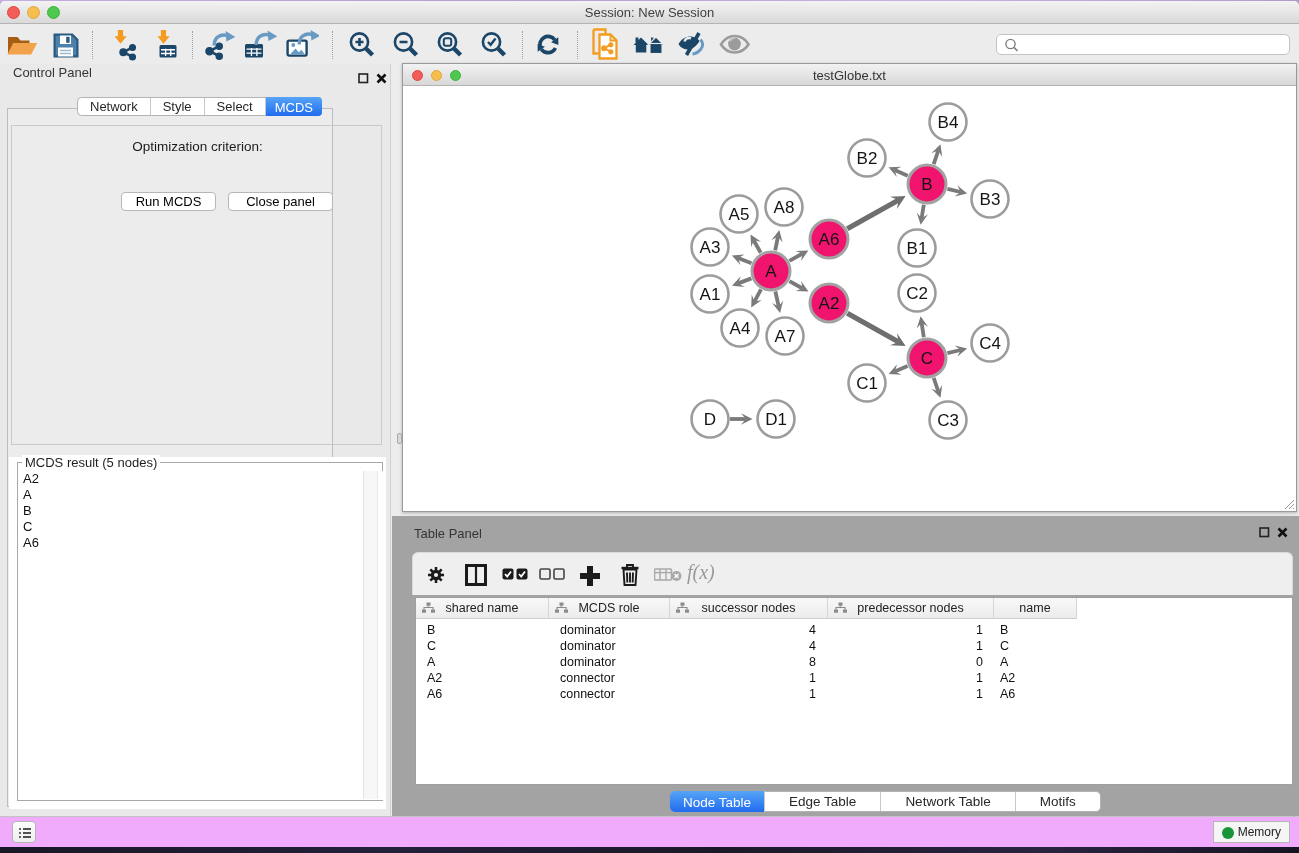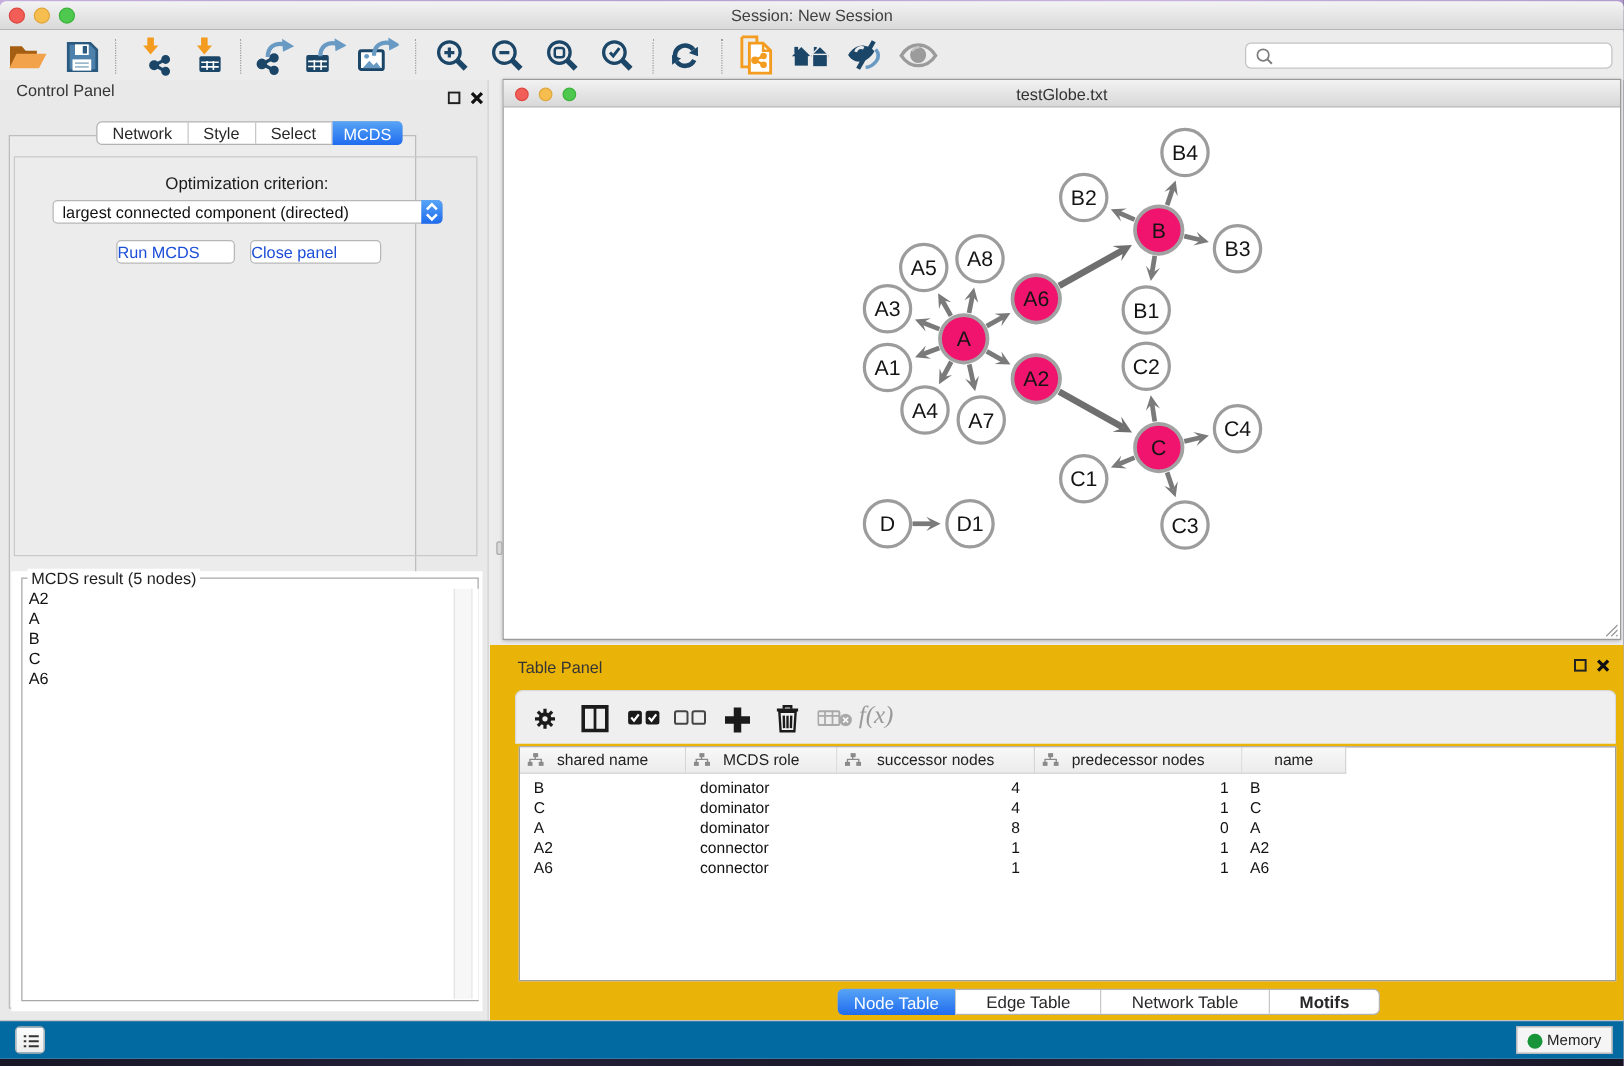--- a/index.html
+++ b/index.html
@@ -51,21 +51,21 @@
 #cp-tabpane { position:absolute; left:7px; top:44px; width:326px; height:699px;
   border:1px solid #bdbdbd; background:#ececec; }
 #cp-inner { position:absolute; left:3px; top:16px; width:371px; height:320px;
   border:1px solid #c9c9c9; }
 #cp-opt { position:absolute; left:0; top:13px; width:371px; text-align:center; font-size:13.5px; color:#1c1c1c; }
 #cp-select { position:absolute; left:30px; top:34px; width:312px; height:19px; background:#fff;
   border:1px solid #b7b7b7; border-radius:4px; font-size:13px; color:#111; line-height:17px; padding-left:7px; }
 #cp-select .stepper { position:absolute; right:-1px; top:-1px; width:17px; height:19px;
   background:linear-gradient(#58a5f7,#1e6bee); border-radius:0 4px 4px 0; }
 .btn { position:absolute; height:19px; background:#fff;
-  border:1px solid #b7b7b7; border-radius:4px; font-size:13px; color:#1d4ed8; text-align:left; line-height:17px; }
+  border:1px solid #b7b7b7; border-radius:4px; font-size:13px; color:#000000; text-align:center; line-height:17px;margin-left:28px; }
 #cp-white { position:absolute; left:1px; top:348px; width:377px; height:352px; background:#fff; }
 #cp-field { position:absolute; left:8px; top:5px; width:366px; height:339px;
   border:1px solid #a8a8a8; }
 #cp-field .flab { position:absolute; left:4px; top:-8px; background:#fff; padding:0 3px;
   font-size:13px; color:#1f1f1f; }
 #cp-list { position:absolute; left:1px; top:8px; width:364px; height:329px; background:#fff;
   font-size:13px; color:#111; }
 #cp-list .li { padding:0 0 0 4px; height:16px; line-height:16px; }
 #cp-sb { position:absolute; left:344px; top:0px; width:15px; height:328px; background:#f7f7f7;
   border-left:1px solid #e3e3e3; border-right:1px solid #e8e8e8;}
@@ -78,41 +78,41 @@
 #nw-title .t-red { left:9px;  background:#f25e57; border:0.5px solid #dd4741;}
 #nw-title .t-yel { left:28px; background:#f6bd4f; border:0.5px solid #e0a73c;}
 #nw-title .t-grn { left:47px; background:#4fc84f; border:0.5px solid #3bb33b;}
 #nw-title .nwt { position:absolute; top:4px; width:100%; text-align:center; font-size:13px; color:#333; }
 #nw-grip { position:absolute; right:1px; bottom:1px; width:11px; height:11px; }
 #split-v { position:absolute; left:397px; top:432px; width:5px; height:11px;
   background:#d8d8d8; border:1px solid #aaa; border-radius:2px; }
 #split-h { position:absolute; left:843px; top:516px; width:10px; height:5px;
   background:#d8d8d8; border:1px solid #aaa; border-radius:2px; }
 
-#tpanel { position:absolute; left:392px; top:515px; width:907px; height:300px; background:#eab308; }
+#tpanel { position:absolute; left:392px; top:515px; width:907px; height:300px; background:#a3a3a3; }
 #tpanel .phead { position:absolute; left:22px; top:10px; font-size:13px; color:#353535; }
 #tp-toolbar { position:absolute; left:20px; top:36px; width:881px; height:43px;
   background:#efefef; border:1px solid #dadada; border-radius:6px 6px 0 0; border-bottom:none; }
 #tp-table { position:absolute; left:23px; top:81px; width:878px; height:188px; background:#fff;
   border:1px solid #9f9f9f; }
 .thdr { position:absolute; top:0; height:21px; background:linear-gradient(#f8f8f8,#ececec);
   border-right:1px solid #d5d5d5; border-bottom:1px solid #cecece; font-size:12.5px; color:#222;
   text-align:center; line-height:21px; }
 .trow { position:absolute; height:16px; font-size:12.5px; color:#111; line-height:16px; }
 .num { text-align:right; }
 #tp-tabs { position:absolute; left:278px; top:275px; height:21px; display:flex;
   border:1px solid #b3b3b3; border-radius:5px; background:#fff; }
 #tp-tabs .seg { font-size:13.5px; color:#282828; padding:0 24px; line-height:19.5px;
   border-right:1px solid #c8c8c8; }
-#tp-tabs .seg:last-child { border-right:none;font-weight:bold; }
+#tp-tabs .seg:last-child { border-right:none; }
 #tp-tabs .seg.sel { background:linear-gradient(#57a4f6,#206cef); color:#fff;
   border-radius:5px 0 0 5px; margin:-1px 0 -1px -1px; padding:1px 13px; line-height:21px; }
 
 #statusbar { position:absolute; left:0; top:815px; width:1299px; height:35px;
-  background:#0369a1; border-top:1px solid #c4c4c4; }
+  background:#f0abfc; border-top:1px solid #c4c4c4; }
 #sb-list { position:absolute; left:12px; top:4px; width:24px; height:22px;
   background:linear-gradient(#fdfdfd,#ededed); border:1px solid #b5b5b5; border-radius:4px; }
 #sb-mem { position:absolute; right:9px; top:4px; width:77px; height:22px; background:#f5f5f5;
   border:1px solid #b5b5b5; font-size:12px; color:#222; line-height:21px; text-align:right;
   padding-right:8px; }
 #sb-mem .dot { position:absolute; left:8px; top:5px; width:12px; height:12px; border-radius:50%;
   background:#189439; }
 </style>
     <div id="toolbar">
       <svg class="tbi" style="left:5px" width="34" height="39" viewBox="0 0 34 39">
@@ -272,24 +272,20 @@
       </svg>
       <div id="cp-tabs">
         <div class="seg">Network</div>
         <div class="seg">Style</div>
         <div class="seg">Select</div>
         <div class="seg sel">MCDS</div>
       </div>
       <div id="cp-tabpane">
         <div id="cp-inner">
           <div id="cp-opt">Optimization criterion:</div>
-          <div id="cp-select">largest connected component (directed)<div class="stepper"><svg width="17" height="19" viewBox="0 0 17 19">
-                <path d="M4.5 7.5 L8.5 3.5 L12.5 7.5" fill="none" stroke="#fff" stroke-width="2"></path>
-                <path d="M4.5 11.5 L8.5 15.5 L12.5 11.5" fill="none" stroke="#fff" stroke-width="2"></path>
-              </svg></div></div>
           <div class="btn" style="left:81px;top:66px;width:95px">Run MCDS</div>
           <div class="btn" style="left:188px;top:66px;width:105px">Close panel</div>
         </div>
         <div id="cp-white">
           <div id="cp-field">
             <div class="flab">MCDS result (5 nodes)</div>
             <div id="cp-list">
               <div class="li">A2</div>
               <div class="li">A</div>
               <div class="li">B</div>

